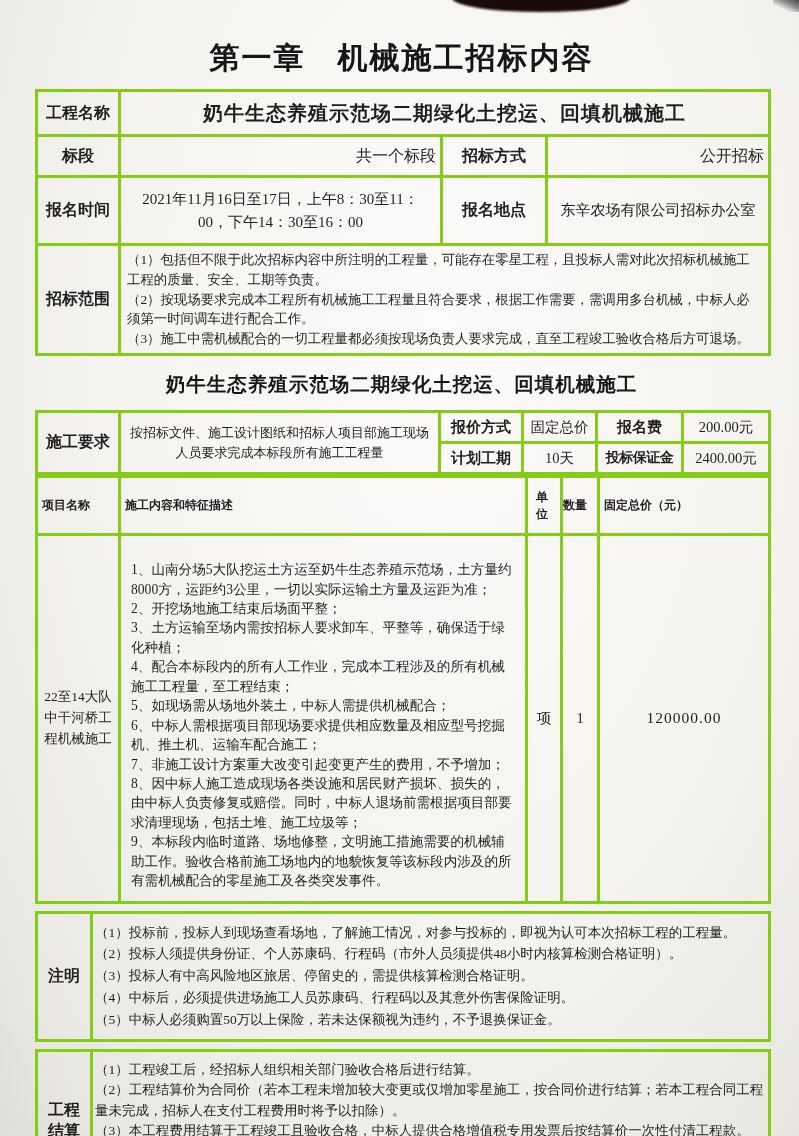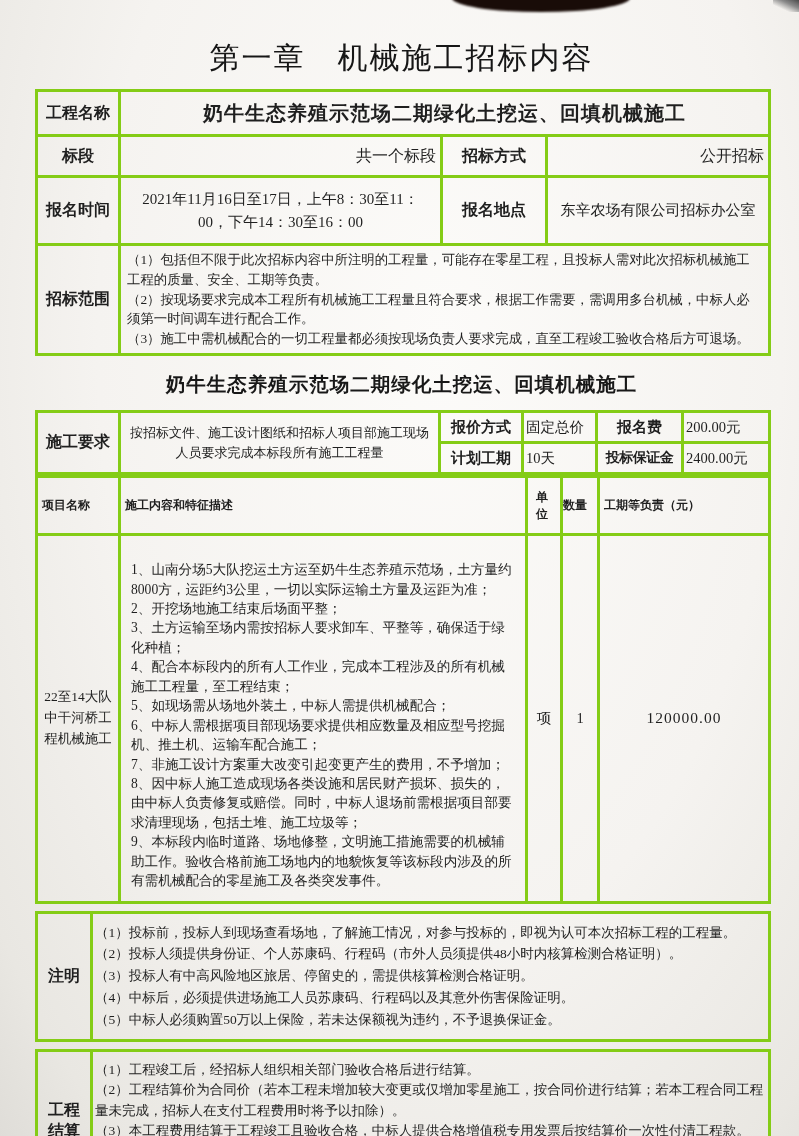--- a/index.html
+++ b/index.html
@@ -12,21 +12,21 @@
   .artifact-top-arc{
     position:absolute;left:452px;top:-16px;width:178px;height:28px;
     background:#190c08;border-radius:50%;filter:blur(1.2px);
   }
   .artifact-corner{
     position:absolute;right:0;top:0;width:26px;height:12px;
     background:linear-gradient(to bottom left,#4a4a4a 0%,#8a8a8a 35%,transparent 70%);
   }
   .page{position:relative;padding:0 31px 0 35px;}
   .doc-title{
-    text-align:center;font-size:30px;font-weight:normal;letter-spacing:2px;
+    text-align:center;font-size:30px;font-weight:bold;letter-spacing:2px;
     margin:38px 0 10px 0;color:#161616;
   }
   .date-line{
     text-align:right;font-size:15px;font-weight:bold;color:#242424;
     margin:0 0 5px 0;
   }
   table{border-collapse:collapse;table-layout:fixed;width:733px;background:transparent;}
   td{border:3px solid #84cc16;vertical-align:middle;padding:2px 4px;}
   .tbl-outer{border:2px solid #1a1a1a;}
   .lbl{font-weight:bold;font-size:16px;text-align:center;padding:2px 3px;}
@@ -34,21 +34,21 @@
   .val16{font-size:16px;text-align:right;}
   .val15{font-size:15px;text-align:center;line-height:1.5;}
   .scope-cell{font-size:13.4px;line-height:1.48;padding:4px 6px;}
   .scope-cell .li{text-indent:0;}
   .section-title{
     text-align:center;font-size:19.5px;font-weight:bold;letter-spacing:1px;
     margin:15px 0 12px 0;color:#181818;
   }
   .req-desc{font-size:13px;text-align:center;line-height:1.5;padding:10px 6px;}
   .mini-lbl{font-weight:bold;font-size:15px;text-align:center;padding:2px 2px;margin-left:21px;}
-  .mini-val{font-size:14.5px;padding:2px 2px;}
+  .mini-val{font-size:14.5px;text-align:center;padding:2px 2px;}
   .hdr{font-weight:bold;font-size:12px;text-align:left;}
   .item-name{font-size:13.5px;text-align:center;line-height:1.55;padding:2px 2px;}
   .content-cell{font-size:13.6px;line-height:1.43;padding:24px 8px 10px 10px;vertical-align:top;margin-top:27px;}
   .content-cell .li{margin:0;}
   .unit-cell{font-size:14.5px;text-align:center;}
   .price-cell{font-size:15.5px;text-align:center;letter-spacing:1px;}
   .note-cell{font-size:13.5px;line-height:1.62;padding:8px 2px;}
   .gap7{height:7px;}
 </style>
 </head>
@@ -133,21 +133,21 @@
         <col style="width:35px">
         <col style="width:37px">
         <col style="width:171px">
       </colgroup>
     <tbody>
         <tr style="height:58px">
       <td class="hdr">项目名称</td>
       <td class="hdr">施工内容和特征描述</td>
       <td class="hdr" style="padding:2px 8px">单位</td>
       <td class="hdr" style="padding:2px 0">数量</td>
-      <td class="hdr">工期等负责（元）</td>
+      <td class="hdr">固定总价（元）</td>
     </tr>
     <tr style="height:334px">
       <td class="item-name">22至14大队中干河桥工程机械施工</td>
       <td class="content-cell">
         <div class="li">1、山南分场5大队挖运土方运至奶牛生态养殖示范场，土方量约8000方，运距约3公里，一切以实际运输土方量及运距为准；</div>
         <div class="li">2、开挖场地施工结束后场面平整；</div>
         <div class="li">3、土方运输至场内需按招标人要求卸车、平整等，确保适于绿化种植；</div>
         <div class="li">4、配合本标段内的所有人工作业，完成本工程涉及的所有机械施工工程量，至工程结束；</div>
         <div class="li">5、如现场需从场地外装土，中标人需提供机械配合；</div>
         <div class="li">6、中标人需根据项目部现场要求提供相应数量及相应型号挖掘机、推土机、运输车配合施工；</div>

